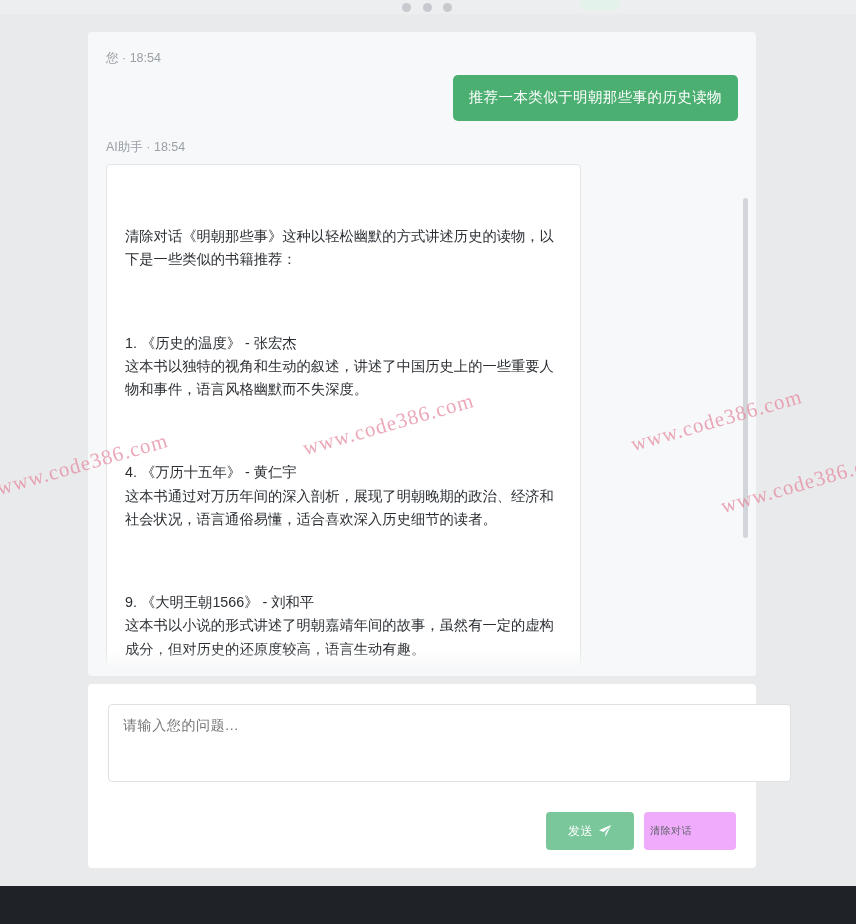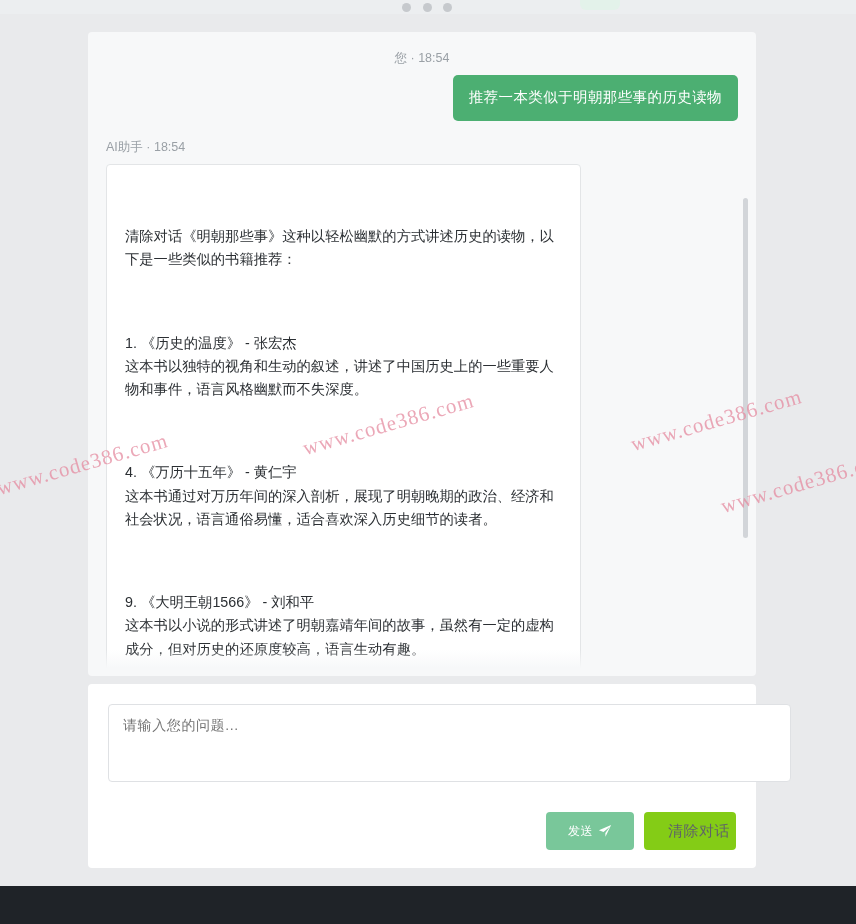--- a/index.html
+++ b/index.html
@@ -60,21 +60,21 @@
     border-radius: 4px;
     overflow: hidden;
   }
   .msg-block { position: relative; }
   .meta {
     font-size: 12.5px;
     color: #9aa0a6;
     padding: 0 18px;
     margin-top: 18px;
   }
-  .meta.right { text-align: center; }
+  .meta.right { text-align: left; }
   .meta.left { text-align: left; }
   .bubble-row {
     display: flex;
     padding: 0 18px;
     margin-top: 8px;
     align-items: flex-end;
   }
   .bubble-row.right { justify-content: flex-end; }
   .bubble-row.left { justify-content: flex-start; }
   .bubble-user {
@@ -176,30 +176,30 @@
     height: 38px;
     display: flex;
     align-items: center;
     justify-content: center;
     gap: 5px;
     cursor: pointer;
     font-family: "Liberation Sans", sans-serif;
     letter-spacing: 0.5px;
   }
   .btn-clear {
-    background: #84cc16;
+    background: #f0abfc;
     color: #5f6368;
-    font-size: 15px;
+    font-size: 10px;
     border: none;
     border-radius: 4px;
     width: 92px;
     height: 38px;
     display: flex;
     align-items: center;
-    justify-content: flex-end;
+    justify-content: flex-start;
     cursor: pointer;
     font-family: "Liberation Sans", sans-serif;
     letter-spacing: 0.5px;
   }
   .send-icon { display: inline-block; width: 14px; height: 14px; }
   
   .bottom-bar {
     position: absolute;
     left: 0;
     bottom: 0;

